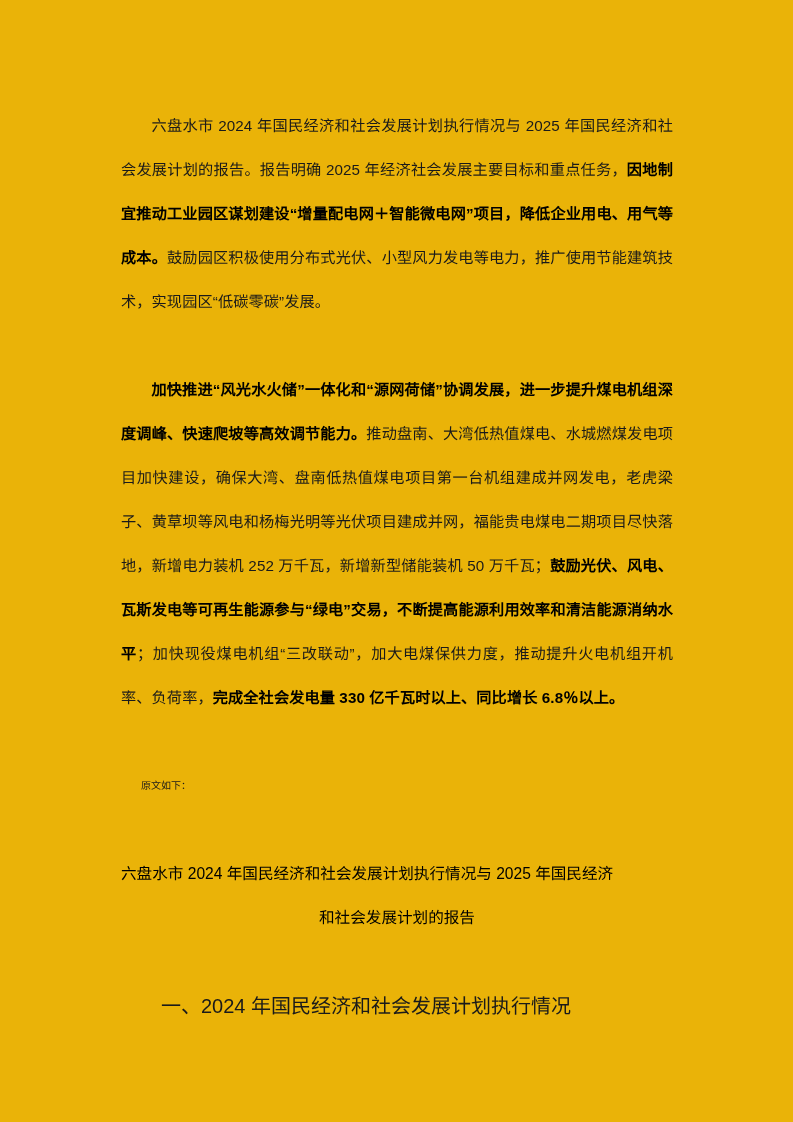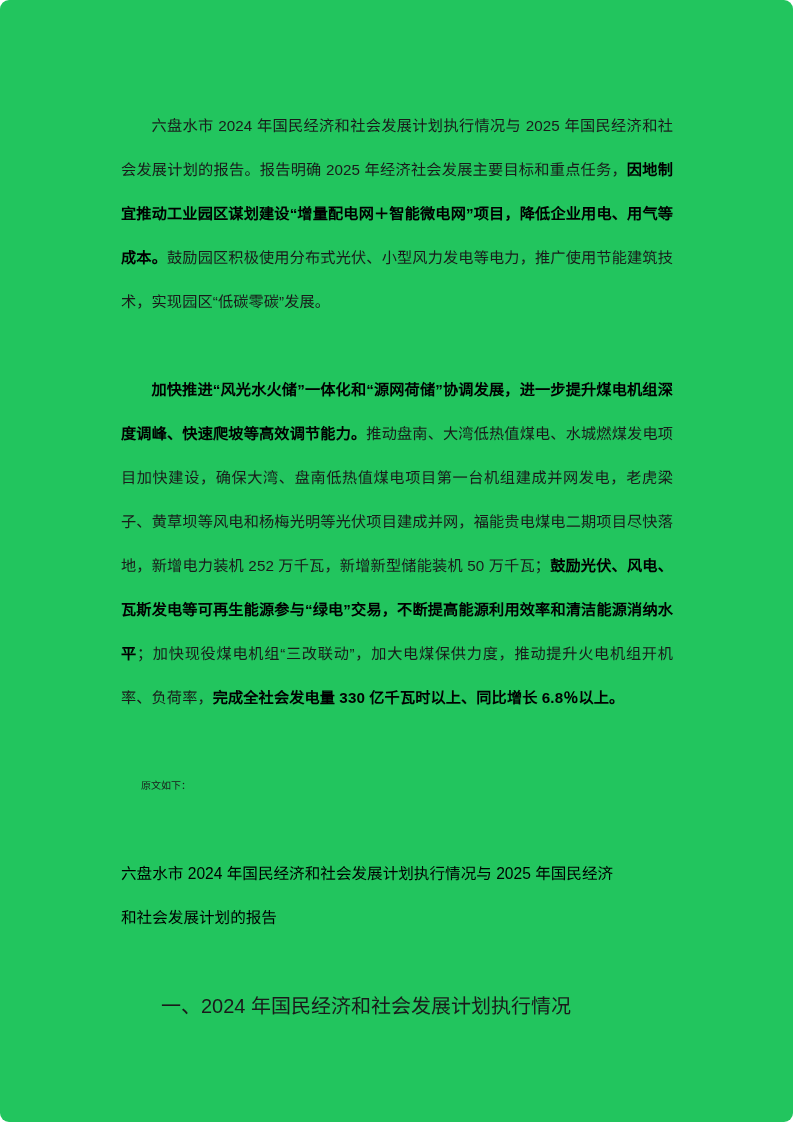--- a/index.html
+++ b/index.html
@@ -14,23 +14,22 @@
     overflow: hidden;
     font-family: "Liberation Sans", "DejaVu Sans", sans-serif;
     color: #000000;
     -webkit-font-smoothing: antialiased;
   }
 
   .page {
     position: relative;
     width: 793px;
     height: 1122px;
-    background: #22c55e;
+    background: #eab308;
     box-sizing: border-box;
-    border-radius: 9px;
   }
 
   .content {
     position: absolute;
     left: 121px;
     top: 104px;
     width: 552px;
   }
 
   
@@ -61,21 +60,21 @@
     font-weight: 400;
     text-align: justify;
     text-justify: inter-ideograph;
     text-indent: 0;
     margin: 0;
     color: #000000;
     word-break: break-all;
   }
   .doc-title .line2 {
     display: block;
-    text-align: left;
+    text-align: center;
   }
 
   .section-heading {
     font-size: 20px;
     line-height: 44px;
     margin: 0;
     text-indent: 2em;
     font-weight: 400;
     color: #1a1a1a;
   }

